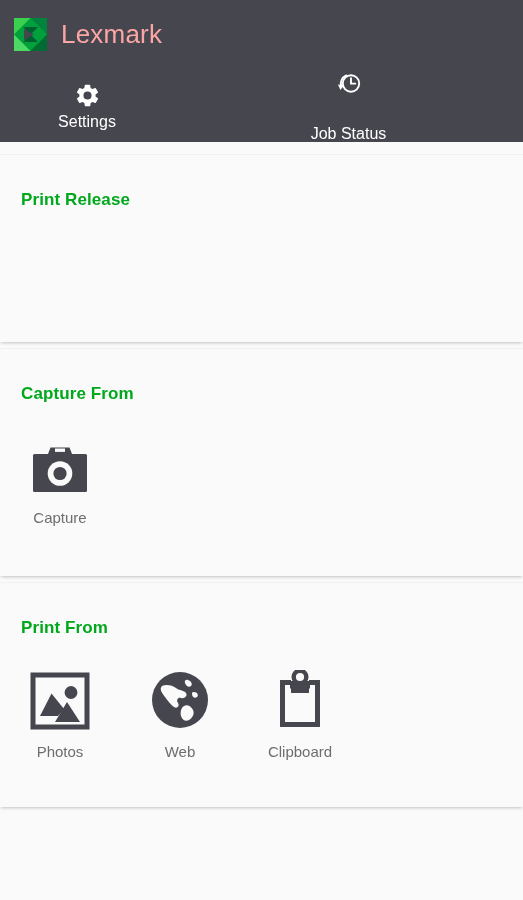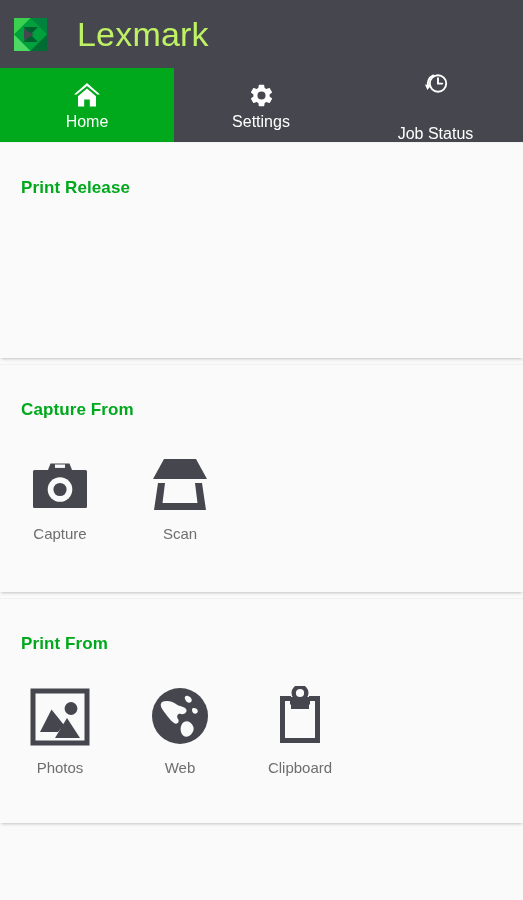--- a/index.html
+++ b/index.html
@@ -27,25 +27,25 @@
   }
   .brand-mark {
     width: 33px;
     height: 33px;
     flex: 0 0 33px;
     position: relative;
     overflow: hidden;
   }
   .brand-mark svg { display: block; }
   .brand-text {
-    color: #bef264;
-    font-size: 34px;
+    color: #fca5a5;
+    font-size: 26px;
     font-weight: 400;
     letter-spacing: 0.2px;
-    margin-left: 30px;
+    margin-left: 14px;
     line-height: 1;
   }
 
   
   .tabbar {
     height: 74px;
     background: #46464f;
     display: flex;
     align-items: stretch;
   }
@@ -120,21 +120,21 @@
     justify-content: center;
   }
   .tile-label {
     margin-top: 14px;
     color: #6e6e6e;
     font-size: 15px;
     line-height: 1;
   }
 
   
-  .card-release { height: 216px; }
+  .card-release { height: 188px; margin-top: 12px; }
   .card-capture { height: 228px; }
   .card-printfrom { height: 225px; }
 
   .ic { display: block; fill: #46464f; }
 </style>
 </head>
 <body>
 
 <div class="appbar">
   <div class="brand-mark">
@@ -146,29 +146,20 @@
       <polygon points="16.5,33 33,16.5 33,33" fill="#006b33"></polygon>
       <polygon points="9,9 24,9 16.5,16.5 24,24 9,24 16.5,16.5" fill="#005f2e"></polygon>
       <polygon points="10,11 20,16.5 10,22" fill="#46464f"></polygon>
     </svg>
   </div>
   <div class="brand-text">Lexmark</div>
 </div>
 
 <div class="tabbar">
 
-  <div class="tab tab-home active">
-    <span class="tab-icon">
-      <svg class="ic" width="28" height="26" viewBox="0 0 28 26" style="fill:#ffffff">
-        <path d="M14 1 L27 12.4 L24.4 12.4 L14 3.9 L3.6 12.4 L1 12.4 Z"></path>
-        <path d="M14 6.6 L23 14.3 L23 24.4 L16.8 24.4 L16.8 17.5 L11.2 17.5 L11.2 24.4 L5 24.4 L5 14.3 Z"></path>
-      </svg>
-    </span>
-    <span class="tab-label">Home</span>
-  </div>
 
   <div class="tab tab-settings">
     <span class="tab-icon">
       <svg class="ic" width="27" height="27" viewBox="0 0 24 24" style="fill:#ffffff">
         <path d="M19.14 12.94a7.07 7.07 0 0 0 0-1.88l2.03-1.58a.5.5 0 0 0 .12-.64l-1.92-3.32a.5.5 0 0 0-.6-.22l-2.39.96a7.3 7.3 0 0 0-1.63-.94l-.36-2.54a.5.5 0 0 0-.5-.42h-3.84a.5.5 0 0 0-.5.42l-.36 2.54c-.59.24-1.13.56-1.63.94l-2.39-.96a.5.5 0 0 0-.6.22L2.7 8.84a.5.5 0 0 0 .12.64l2.03 1.58a7.07 7.07 0 0 0 0 1.88L2.82 14.5a.5.5 0 0 0-.12.64l1.92 3.32c.13.23.4.32.6.22l2.39-.96c.5.38 1.04.7 1.63.94l.36 2.54a.5.5 0 0 0 .5.42h3.84a.5.5 0 0 0 .5-.42l.36-2.54c.59-.24 1.13-.56 1.63-.94l2.39.96c.2.1.47.01.6-.22l1.92-3.32a.5.5 0 0 0-.12-.64ZM12 15.6A3.6 3.6 0 1 1 15.6 12 3.6 3.6 0 0 1 12 15.6Z"></path>
       </svg>
     </span>
     <span class="tab-label">Settings</span>
   </div>
 
@@ -201,30 +192,20 @@
             <rect x="4" y="12" width="54" height="38" rx="1.5"></rect>
             <path d="M19 12 L21.5 5.5 L40.5 5.5 L43 12 Z"></path>
             <rect x="26" y="6.5" width="10" height="3.4" fill="#fafafa"></rect>
             <circle cx="31" cy="31.5" r="12.3" fill="#fafafa"></circle>
             <circle cx="31" cy="31.5" r="6.6"></circle>
           </svg>
         </span>
         <span class="tile-label">Capture</span>
       </div>
 
-      <div class="tile">
-        <span class="tile-icon">
-          <svg class="ic" width="62" height="58" viewBox="0 0 62 58">
-            <polygon points="4,25 15,5 47,5 58,25"></polygon>
-            <polygon points="9,29 16,29 13.5,49 48.5,49 46,29 53,29 57,56 5,56"></polygon>
-            <rect x="14" y="44" width="34" height="4.5" fill="#fafafa"></rect>
-          </svg>
-        </span>
-        <span class="tile-label">Scan</span>
-      </div>
     </div>
   </div>
 
   <div class="card card-printfrom">
     <div class="card-title">Print From</div>
     <div class="tile-row">
 
       <div class="tile">
         <span class="tile-icon">
           <svg class="ic" width="60" height="58" viewBox="0 0 60 58">

